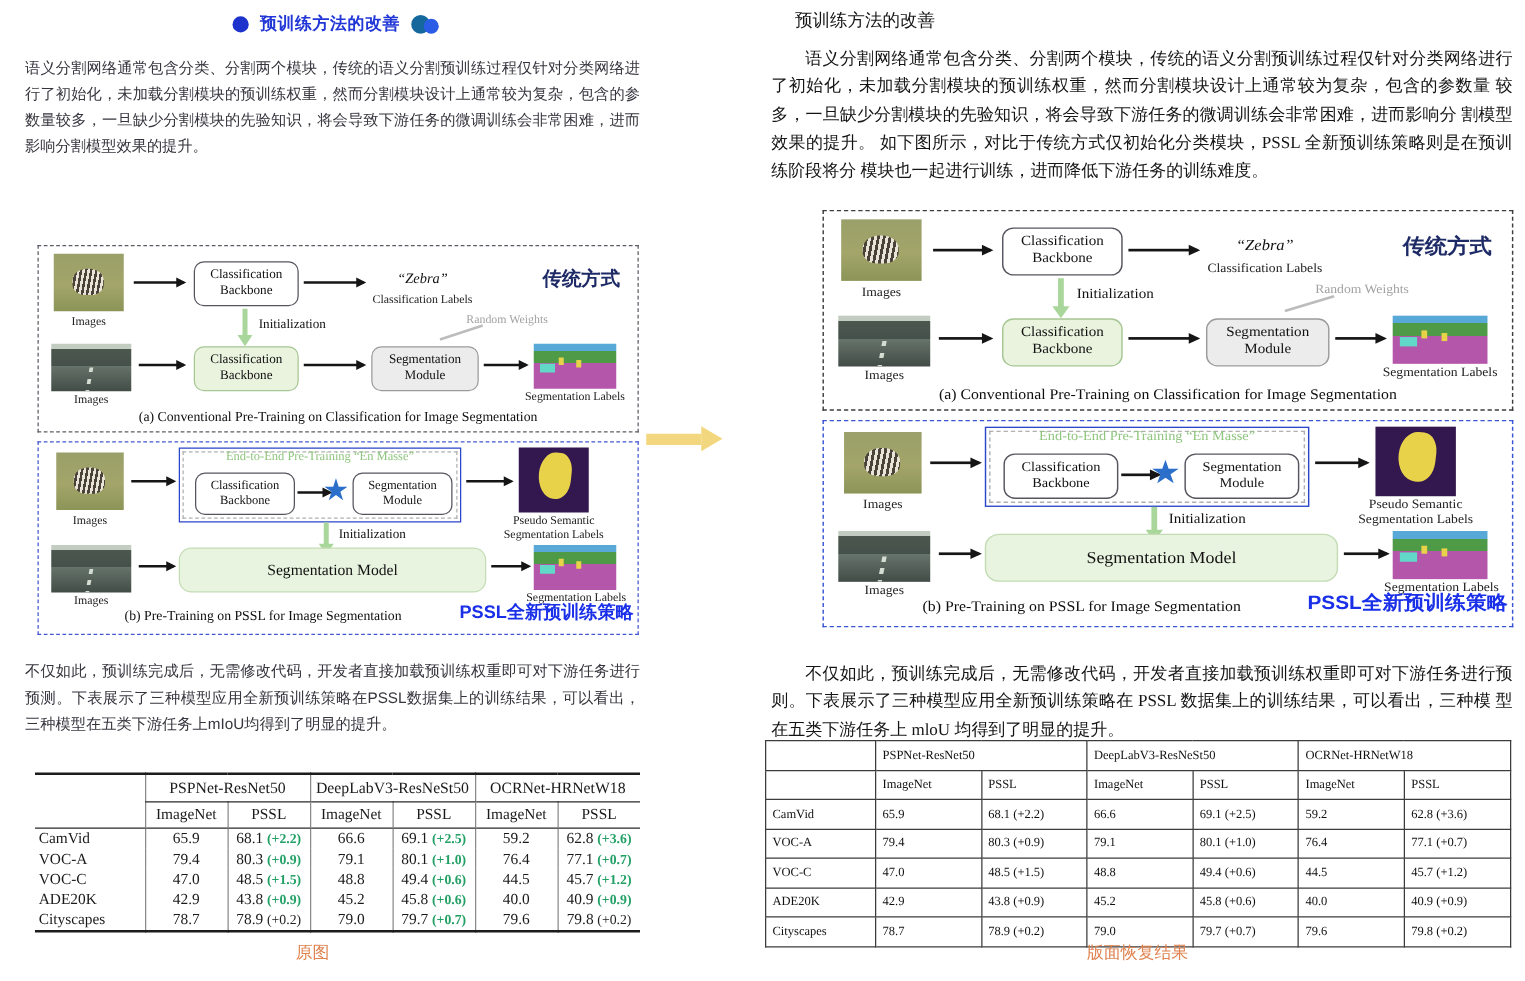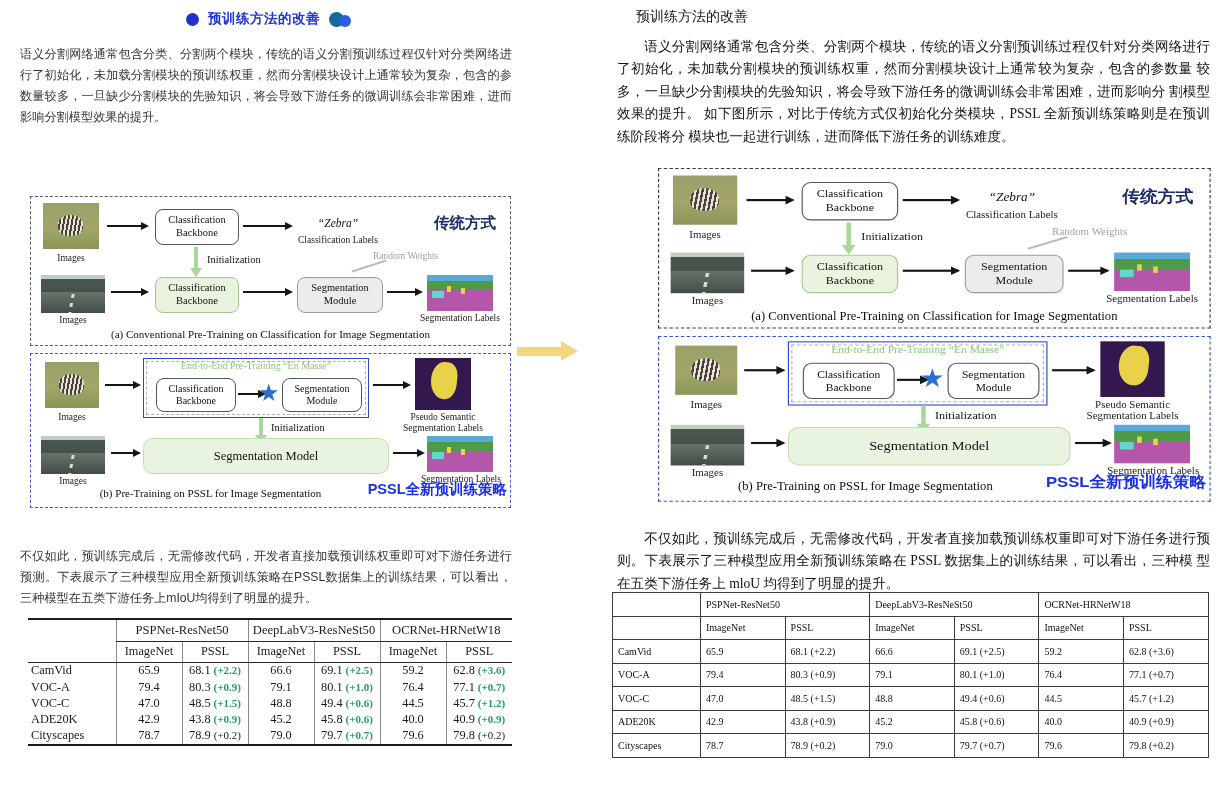--- a/index.html
+++ b/index.html
@@ -15,21 +15,21 @@
   .lp-header { position:absolute; left:186px; top:10px; display:flex; align-items:center; gap:9px; }
   .hdr-dot { width:13px; height:13px; border-radius:50%; background:#1d33cc; }
   .hdr-title { font-size:13.5px; font-weight:bold; color:#2136d6; letter-spacing:0.5px; white-space:nowrap; }
   .hdr-dbl { position:relative; width:24px; height:17px; }
   .hdr-dbl .c1 { position:absolute; left:0; top:1px; width:15px; height:15px; border-radius:50%; background:#14689c; }
   .hdr-dbl .c2 { position:absolute; left:10px; top:4px; width:12px; height:12px; border-radius:50%; background:#2b5ce6; }
 
   
   .lp-p { position:absolute; left:20px; width:492px; font-size:12.2px; line-height:21px;
           color:#35353d; text-align:justify; }
-  .lp-p1 { top:44px; } .lp-p2 { top:139px; } .lp-p3 { top:546px; }
+  .lp-p1 { top:44px; } .lp-p2 { top:139px; } .lp-p3 { top:527px; }
   .hl { color:#2c55ea; font-weight:bold; }
 
   
   .rp-title { position:absolute; left:26px; top:8px; font-family:"Liberation Serif", serif;
               font-size:14px; color:#141414; }
   .rp-p { position:absolute; left:7px; width:593px; font-family:"Liberation Serif", serif;
           font-size:13.6px; line-height:22.4px; color:#141414; text-align:justify; text-indent:2em; }
   .rp-p1 { top:36px; } .rp-p2 { top:528px; }
 
   
@@ -402,15 +402,17 @@
           <td>78.7</td>
           <td><span>78.9</span> <span>(+0.2)</span></td>
           <td>79.0</td>
           <td><span>79.7</span> <span>(+0.7)</span></td>
           <td>79.6</td>
           <td><span>79.8</span> <span>(+0.2)</span></td>
         </tr>
       </tbody>
     </table>
 
+    <div class="cap cap-right">版面恢复结果</div>
   </div>
 
+  <div class="cap cap-left">原图</div>
 </div>
 
 </body></html>

